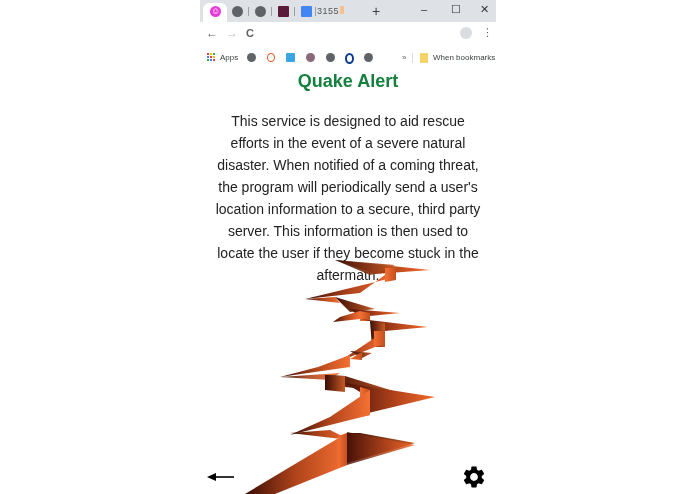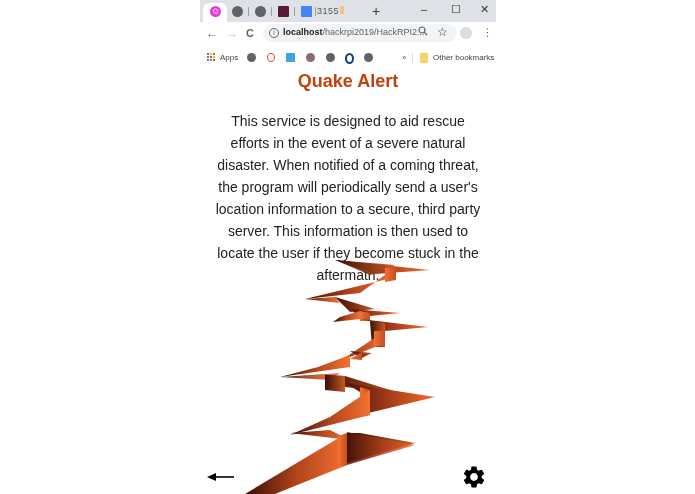--- a/index.html
+++ b/index.html
@@ -53,21 +53,21 @@
     position: absolute; top: 5px; width: 9px; height: 9px; border-radius: 50%;
   }
   .apps-grid { position: absolute; left: 7px; top: 5px; width: 9px; height: 9px; display: grid;
     grid-template-columns: repeat(3, 3px); grid-template-rows: repeat(3, 3px); }
   .apps-grid span { width: 2px; height: 2px; }
   .page {
     position: absolute; left: 0; top: 65px; width: 296px; height: 429px; background: #ffffff;
   }
   .title {
     position: absolute; left: 0; top: 5px; width: 296px; text-align: center;
-    font-size: 18px; font-weight: bold; color: #c2410c; line-height: 22px;
+    font-size: 18px; font-weight: bold; color: #15803d; line-height: 22px;
   }
   .desc {
     position: absolute; left: 12px; top: 45px; width: 272px; text-align: center;
     font-size: 14px; color: #222; line-height: 22px;
   }
   .crack { position: absolute; left: 0; top: 0; }
   .back-arrow { position: absolute; left: 6px; top: 405px; width: 30px; height: 14px; }
   .gear { position: absolute; left: 261px; top: 399px; width: 26px; height: 26px; }
 </style>
 </head>
@@ -92,31 +92,20 @@
     <div style="position:absolute; left:172px; top:3px; font-size:14px; color:#3c4043; line-height:16px;">+</div>
     <div class="winctl" style="left:221px;">–</div>
     <div class="winctl" style="left:251px;">☐</div>
     <div class="winctl" style="left:280px;">✕</div>
   </div>
 
   <div class="toolbar">
     <div class="navbtn" style="left:6px;">←</div>
     <div class="navbtn" style="left:26px; color:#bdc1c6;">→</div>
     <div class="navbtn" style="left:46px; font-weight:bold; font-size:11px;">C</div>
-    <div class="omnibox">
-      <div class="omni-info">i</div>
-      <div class="omni-url"><b>localhost</b><span>/hackrpi2019/HackRPI2...</span></div>
-      <div class="omni-icon" style="left:155px;">
-        <svg width="10" height="10" viewBox="0 0 10 10">
-            <circle cx="4" cy="4" r="3" fill="none" stroke="#5f6368" stroke-width="1.2"></circle>
-            <line x1="6.2" y1="6.2" x2="9" y2="9" stroke="#5f6368" stroke-width="1.2"></line>
-          </svg>
-      </div>
-      <div class="omni-icon" style="left:174px; font-size:12px; top:1px; color:#3c4043;">☆</div>
-    </div>
     <div class="profile"></div>
     <div class="menu-dots">⋮</div>
   </div>
 
   <div class="bookmarks">
     <div class="apps-grid">
       <span style="background:#ea4335"></span>
         <span style="background:#fbbc05"></span>
         <span style="background:#34a853"></span>
       <span style="background:#4285f4"></span>
@@ -130,21 +119,21 @@
     <div class="bm-icon" style="left:47px; background:#5f6368;"></div>
     <div class="bm-icon" style="left:67px; background:none; border:1.5px solid #e8531f; width:6px; height:7px;"></div>
     <div class="bm-icon" style="left:86px; background:#3aa6e0; border-radius:1px;"></div>
     <div class="bm-icon" style="left:106px; background:#8a6a7a;"></div>
     <div class="bm-icon" style="left:126px; background:#5f6368;"></div>
     <div class="bm-icon" style="left:145px; background:none; border:2px solid #0c3c8c; width:5px; height:7px;"></div>
     <div class="bm-icon" style="left:164px; background:#5f6368;"></div>
     <div class="bm" style="left:202px; color:#5f6368;">»</div>
     <div style="position:absolute; left:212px; top:5px; width:1px; height:10px; background:#dadce0;"></div>
     <div style="position:absolute; left:220px; top:5px; width:8px; height:10px; background:#f6d365; border-radius:1px;"></div>
-    <div class="bm" style="left:233px;">Other bookmarks</div>
+    <div class="bm" style="left:233px;">When bookmarks</div>
   </div>
 
   <div class="page">
     <div class="title">Quake Alert</div>
     <div class="desc">This service is designed to aid rescue efforts in the event of a severe natural disaster. When notified of a coming threat, the program will periodically send a user's location information to a secure, third party server. This information is then used to locate the user if they become stuck in the aftermath.</div>
 
     <svg class="crack" width="296" height="429" viewBox="0 0 296 429">
       <defs>
         <linearGradient id="bandL" x1="0" y1="0" x2="1" y2="0">
           <stop offset="0" stop-color="#3a0d05"></stop>

